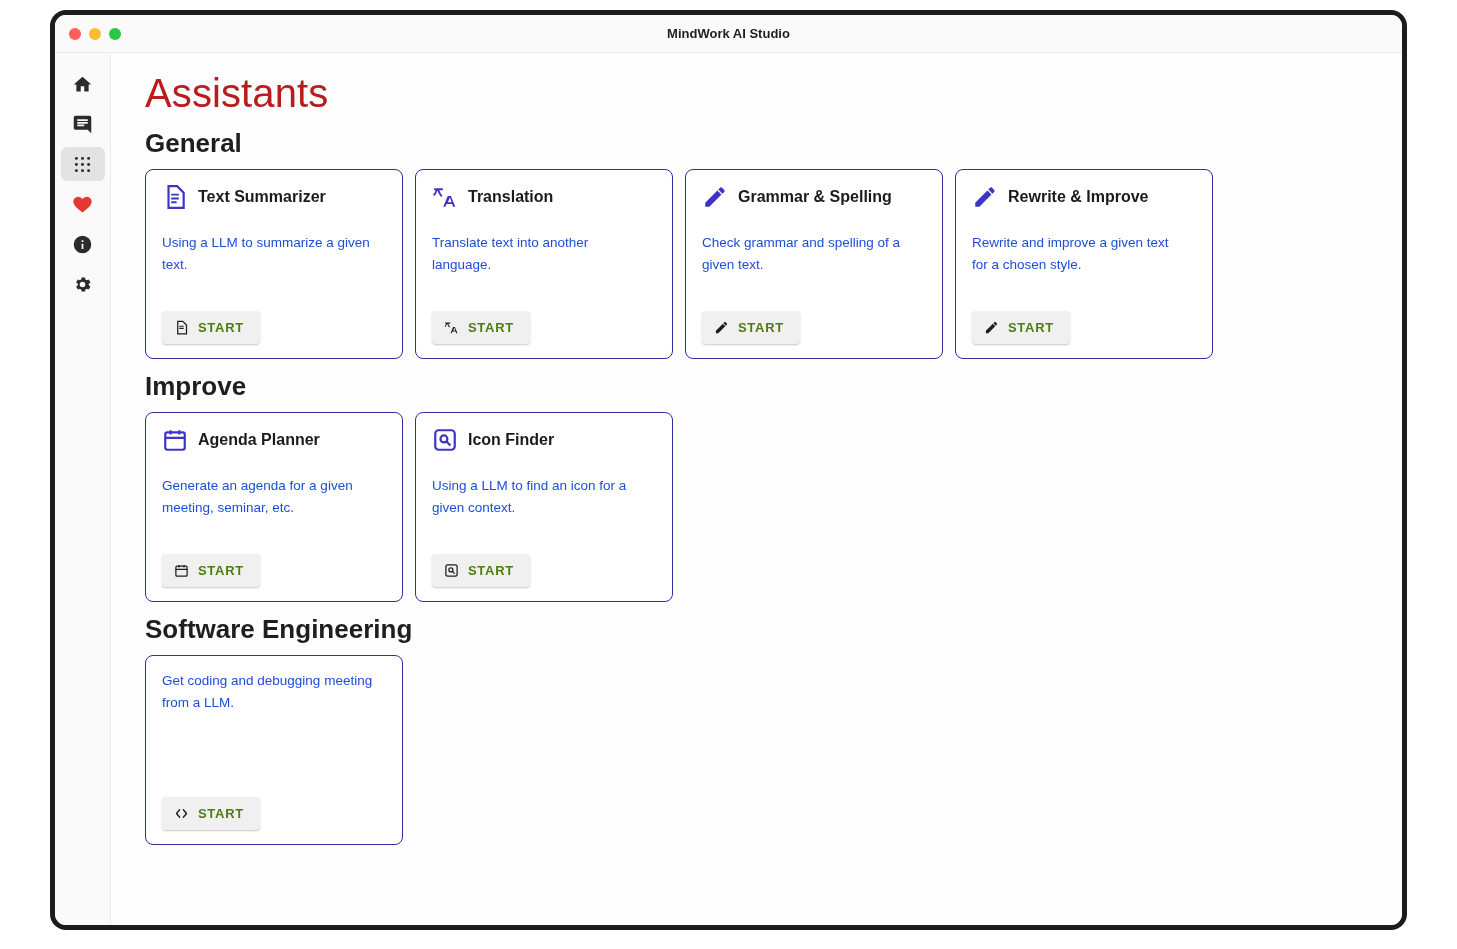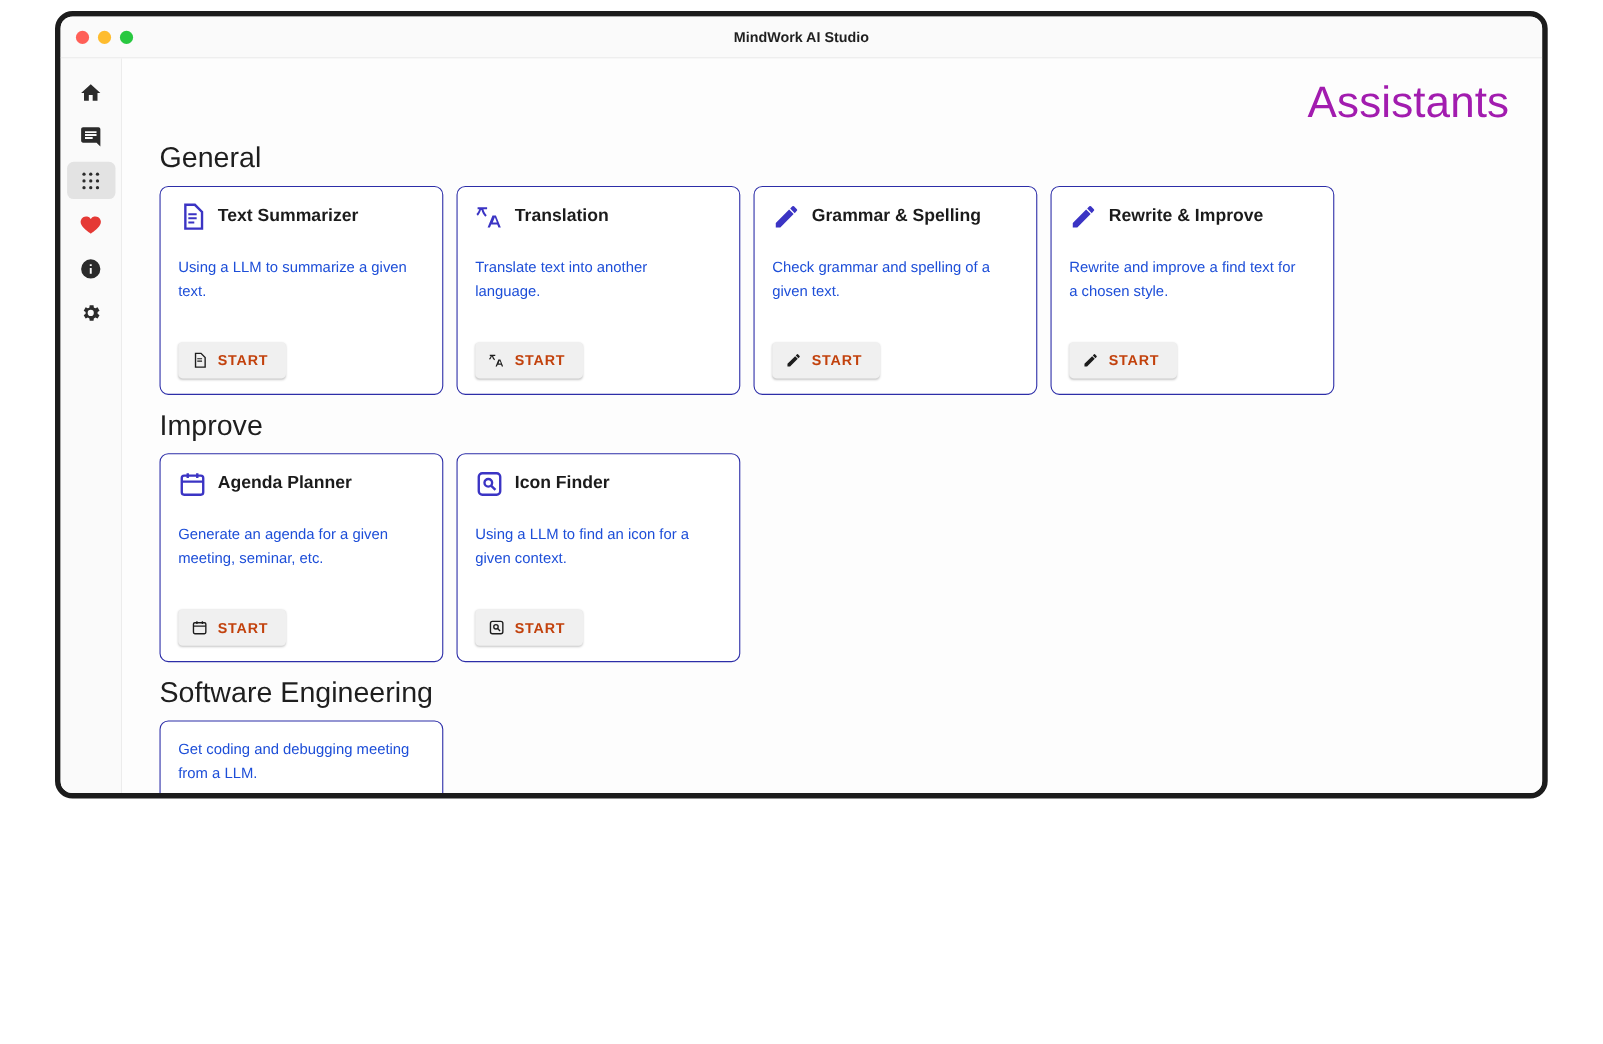--- a/index.html
+++ b/index.html
@@ -13,21 +13,21 @@
     width: 1457px; height: 949px;
     position: relative;
     background: #ffffff;
     display: flex;
     align-items: center;
     justify-content: center;
   }
   .window {
     position: absolute;
     left: 50px; top: 10px;
-    width: 1357px; height: 716px;
+    width: 1357px; height: 920px;
     background: #fdfdfd;
     border: 5px solid #1c1c1c;
     border-radius: 16px;
     overflow: hidden;
     display: flex;
     flex-direction: column;
   }
   .titlebar {
     height: 38px;
     background: #fafafa;
@@ -78,28 +78,27 @@
   .nav-item svg { display: block; }
   .content {
     flex: 1 1 auto;
     overflow: hidden;
     padding: 18px 30px 20px 34px;
     background: #fdfdfd;
   }
   h1.page-title {
     font-size: 40px;
     font-weight: normal;
-    color: #a21caf;
+    color: #b91c1c;
     margin: 0 0 2px 0;
     letter-spacing: 0.1px;
-    text-align: right;
   }
   h2.section-title {
     font-size: 26px;
-    font-weight: normal;
+    font-weight: bold;
     color: #1e1e1e;
     margin: 12px 0 10px 0;
   }
   .cards {
     display: flex;
     flex-wrap: wrap;
     gap: 12px;
   }
   .card {
     width: 258px;
@@ -135,21 +134,21 @@
     display: inline-flex;
     align-items: center;
     gap: 9px;
     background: #f0f0f0;
     border: none;
     border-radius: 4px;
     padding: 9px 16px 9px 12px;
     font-size: 13px;
     font-weight: bold;
     letter-spacing: 0.7px;
-    color: #c2410c;
+    color: #4d7c0f;
     cursor: pointer;
     box-shadow: 0 1px 2px rgba(0,0,0,0.22);
     font-family: "Liberation Sans", sans-serif;
   }
   .start-btn .btn-icon { display: flex; align-items: center; color: #1d1d1d; }
   .section { margin-bottom: 2px; }
 </style>
 </head>
 <body>
 
@@ -291,21 +290,21 @@
 
             <div class="card">
               <div class="card-head">
                 <span class="card-icon">
                   <svg width="26" height="26" viewBox="0 0 24 24" fill="currentColor">
                       <path d="M3 17.2V21h3.8L18 9.8 14.2 6 3 17.2zM20.7 7.1c.4-.4.4-1 0-1.4l-2.4-2.4a1 1 0 0 0-1.4 0l-1.8 1.8L18.9 9l1.8-1.9z"></path>
                     </svg>
                 </span>
                 <span class="card-title">Rewrite &amp; Improve</span>
               </div>
-              <div class="card-desc">Rewrite and improve a find text for a chosen style.</div>
+              <div class="card-desc">Rewrite and improve a given text for a chosen style.</div>
               <button class="start-btn">
                 <span class="btn-icon">
                   <svg width="15" height="15" viewBox="0 0 24 24" fill="currentColor">
                       <path d="M3 17.2V21h3.8L18 9.8 14.2 6 3 17.2zM20.7 7.1c.4-.4.4-1 0-1.4l-2.4-2.4a1 1 0 0 0-1.4 0l-1.8 1.8L18.9 9l1.8-1.9z"></path>
                     </svg>
                 </span>
                 <span>START</span>
               </button>
             </div>
 

